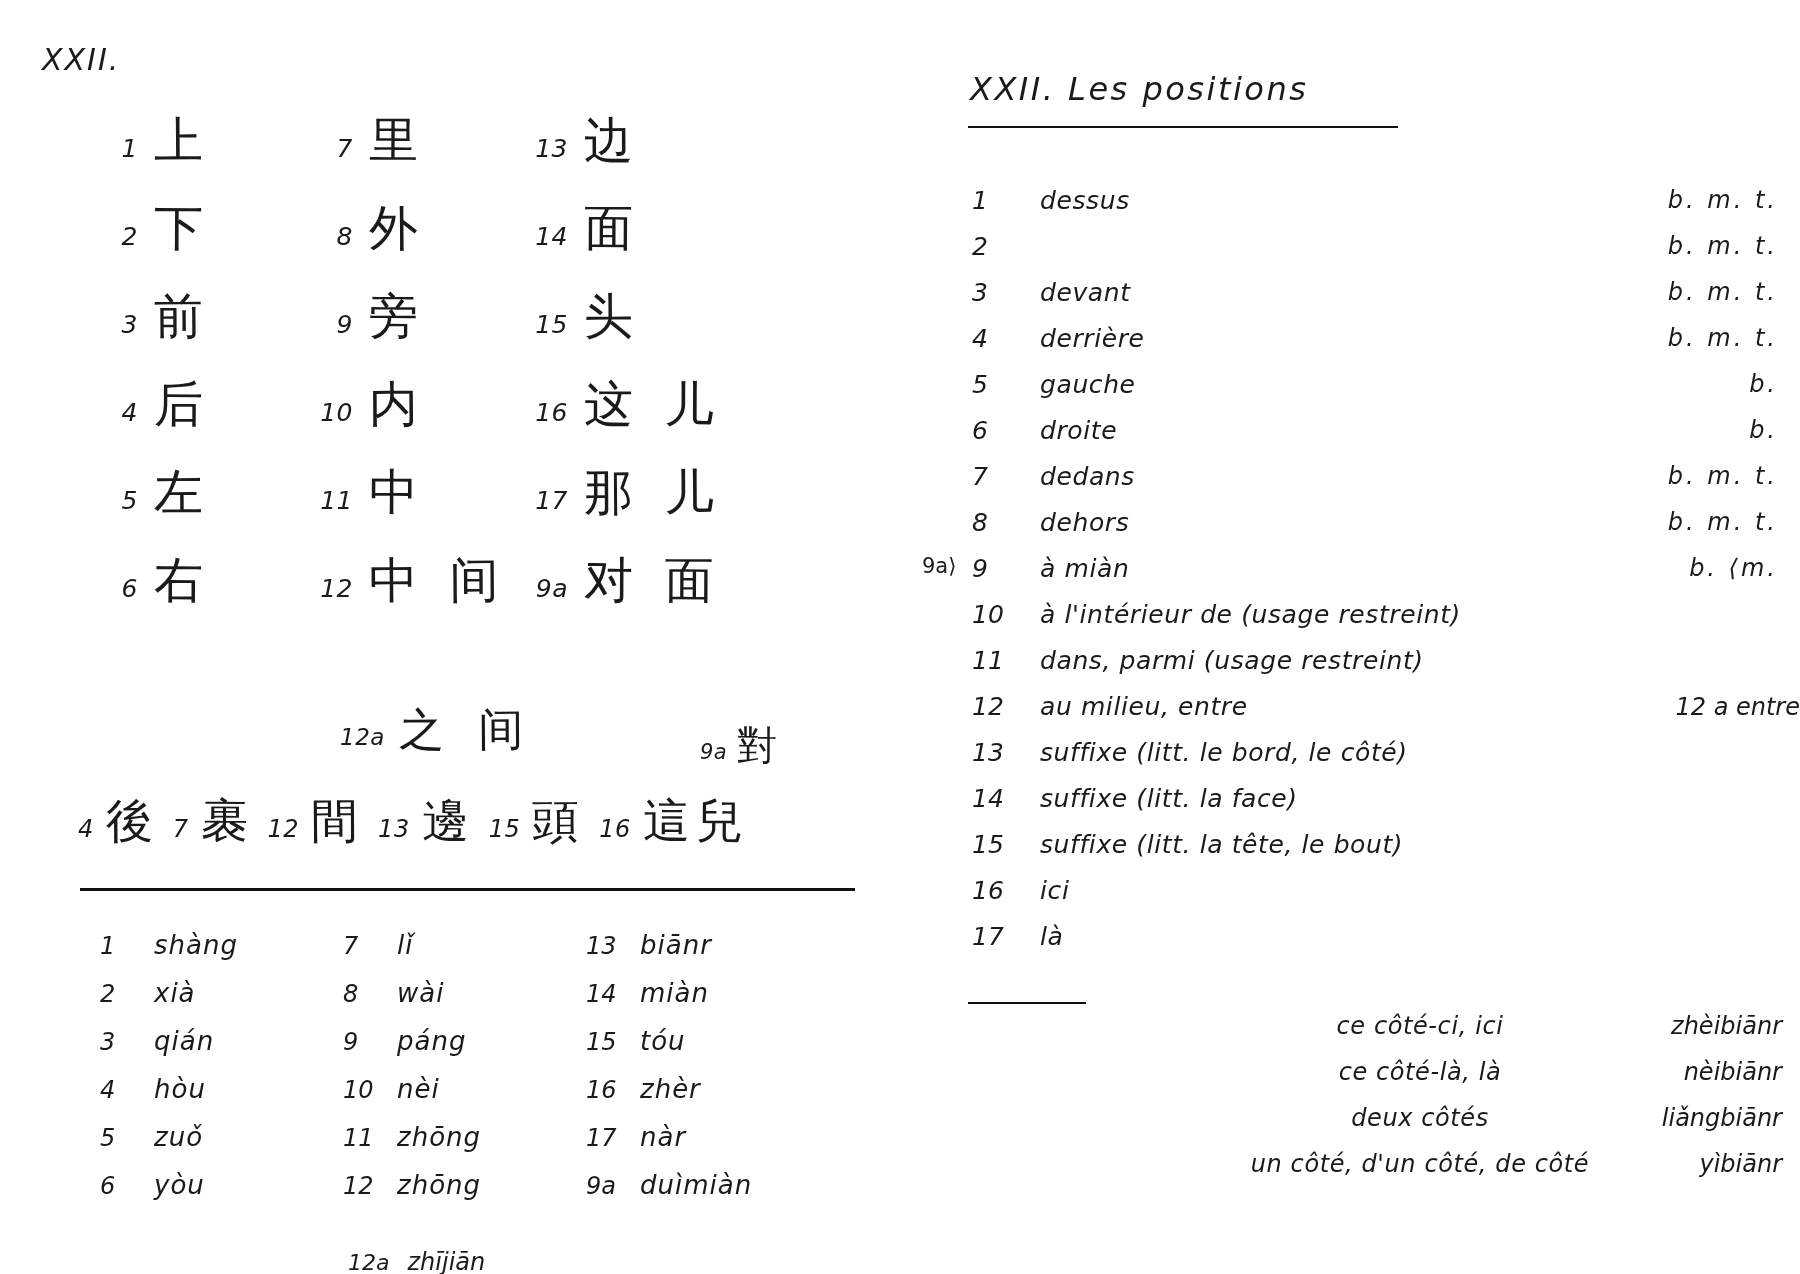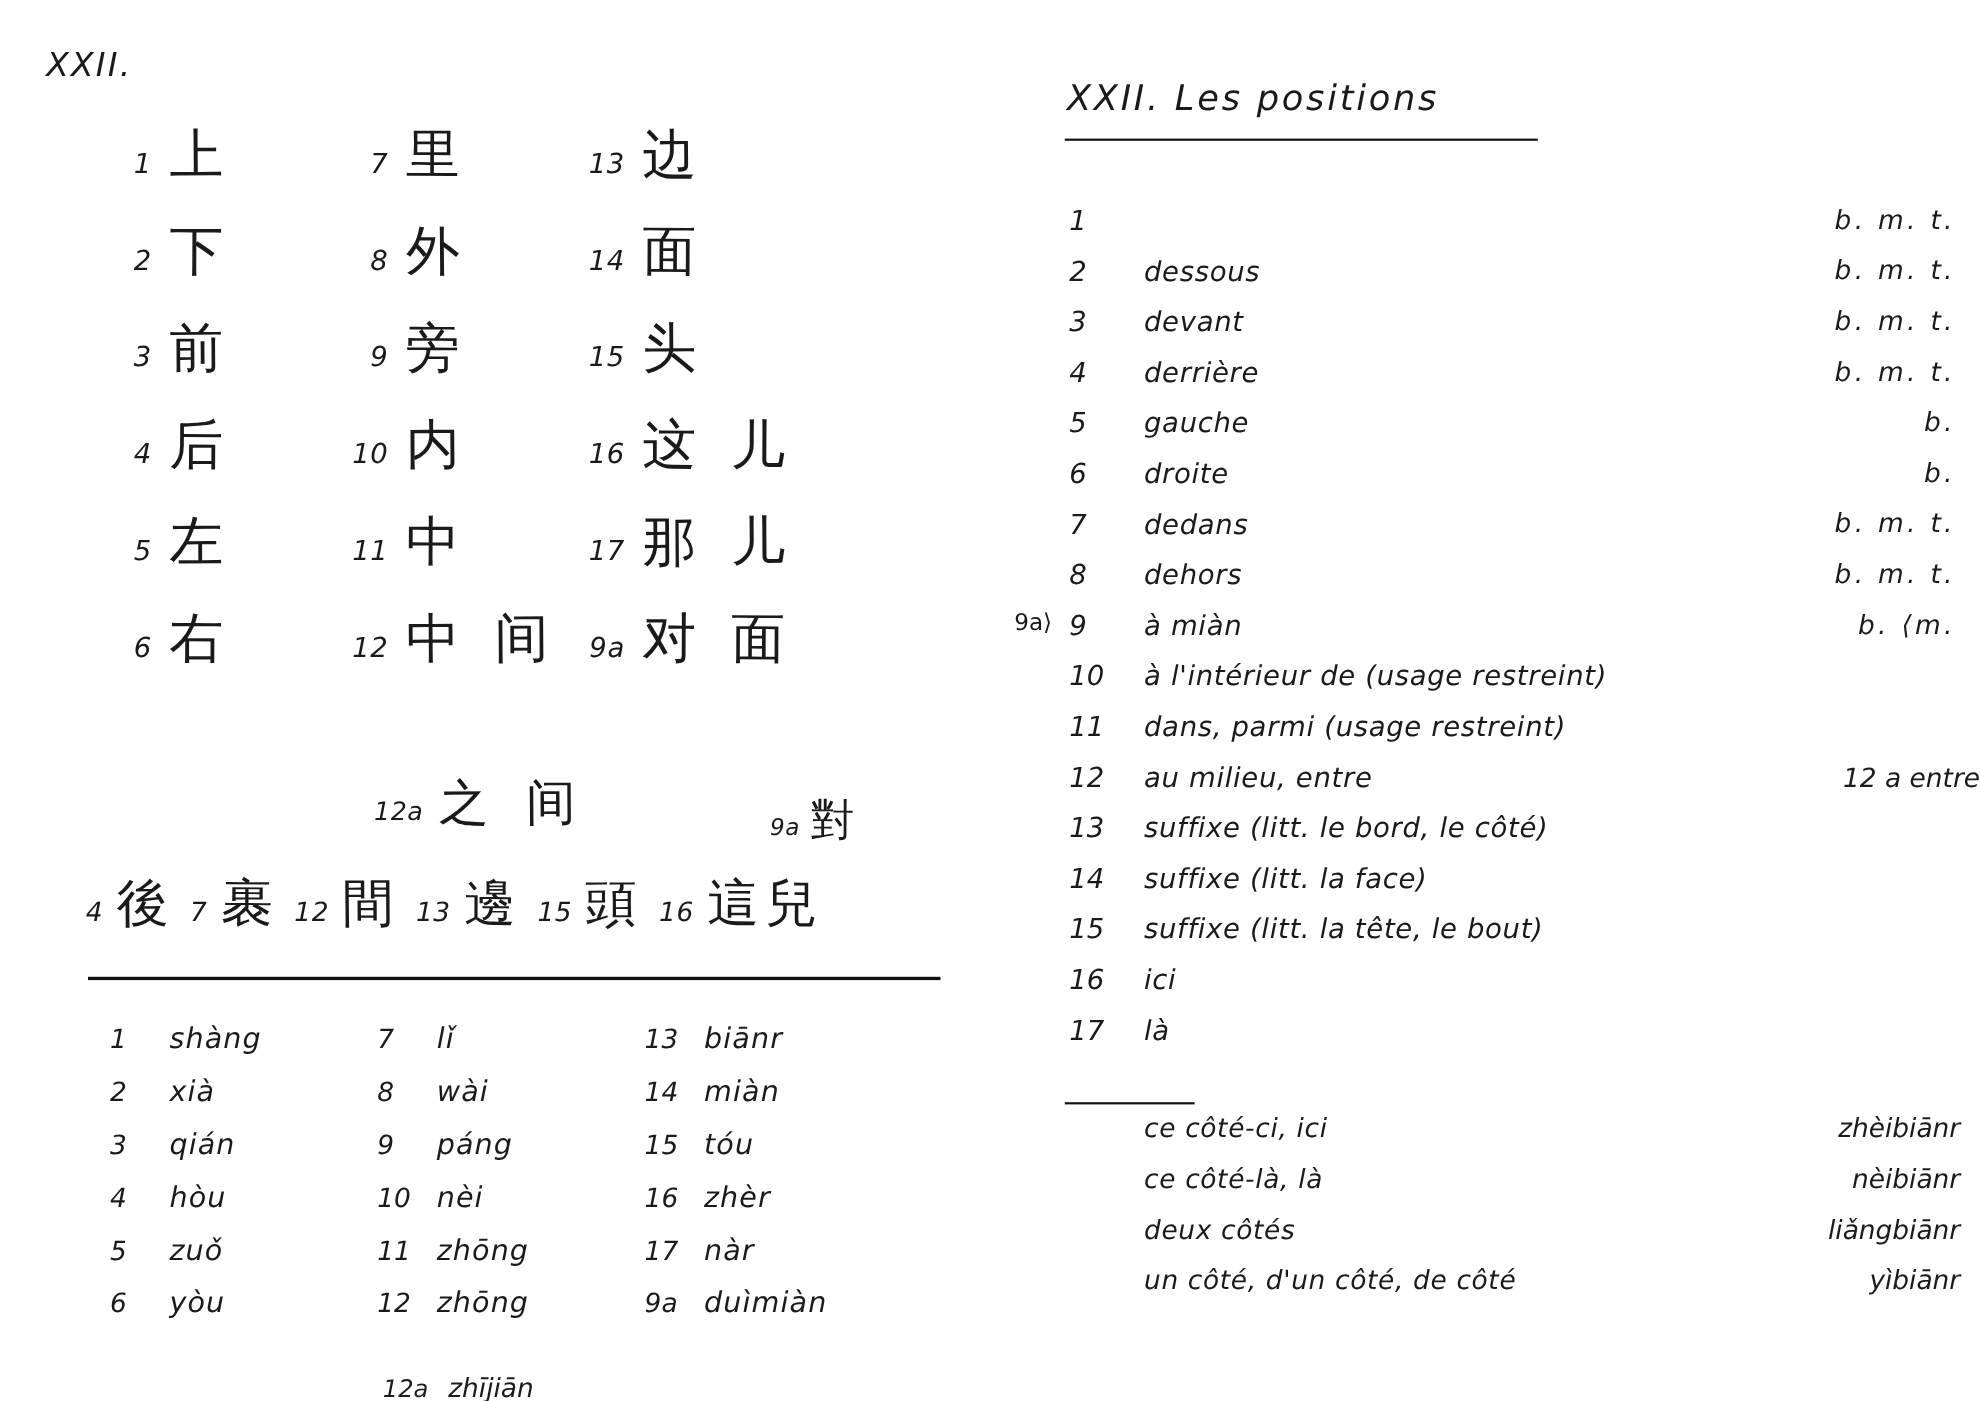--- a/index.html
+++ b/index.html
@@ -250,21 +250,21 @@
     border-top: 2px solid #111;
   }
 
   .fr-extra {
     position: absolute;
     left: 0;
     top: 1012px;
     width: 870px;
   }
   .fr-extra .fr-row .num { width: 110px; }
-  .fr-extra .fr-row .term { font-size: 24px; }
+  .fr-extra .fr-row .term { font-size: 24px; text-align: center; }
   .fr-extra .fr-row .py-right {
     position: absolute;
     right: 18px;
     top: 0;
     font-size: 24px;
     font-style: italic;
   }
 
   
   .j1 { transform: rotate(-0.4deg); }
@@ -515,26 +515,26 @@
 
   <div id="right-col">
 
     <div id="right-title" class="hand">XXII. Les positions</div>
     <div id="right-title-rule"></div>
 
     <div class="fr-list">
 
       <div class="fr-row">
         <span class="num">1</span>
+        <span class="term">dessus</span>
         <span class="bmt">b. m. t.</span>
       </div>
 
       <div class="fr-row">
         <span class="num">2</span>
-        <span class="term">dessous</span>
         <span class="bmt">b. m. t.</span>
       </div>
 
       <div class="fr-row">
         <span class="num">3</span>
         <span class="term">devant</span>
         <span class="bmt">b. m. t.</span>
       </div>
 
       <div class="fr-row">

